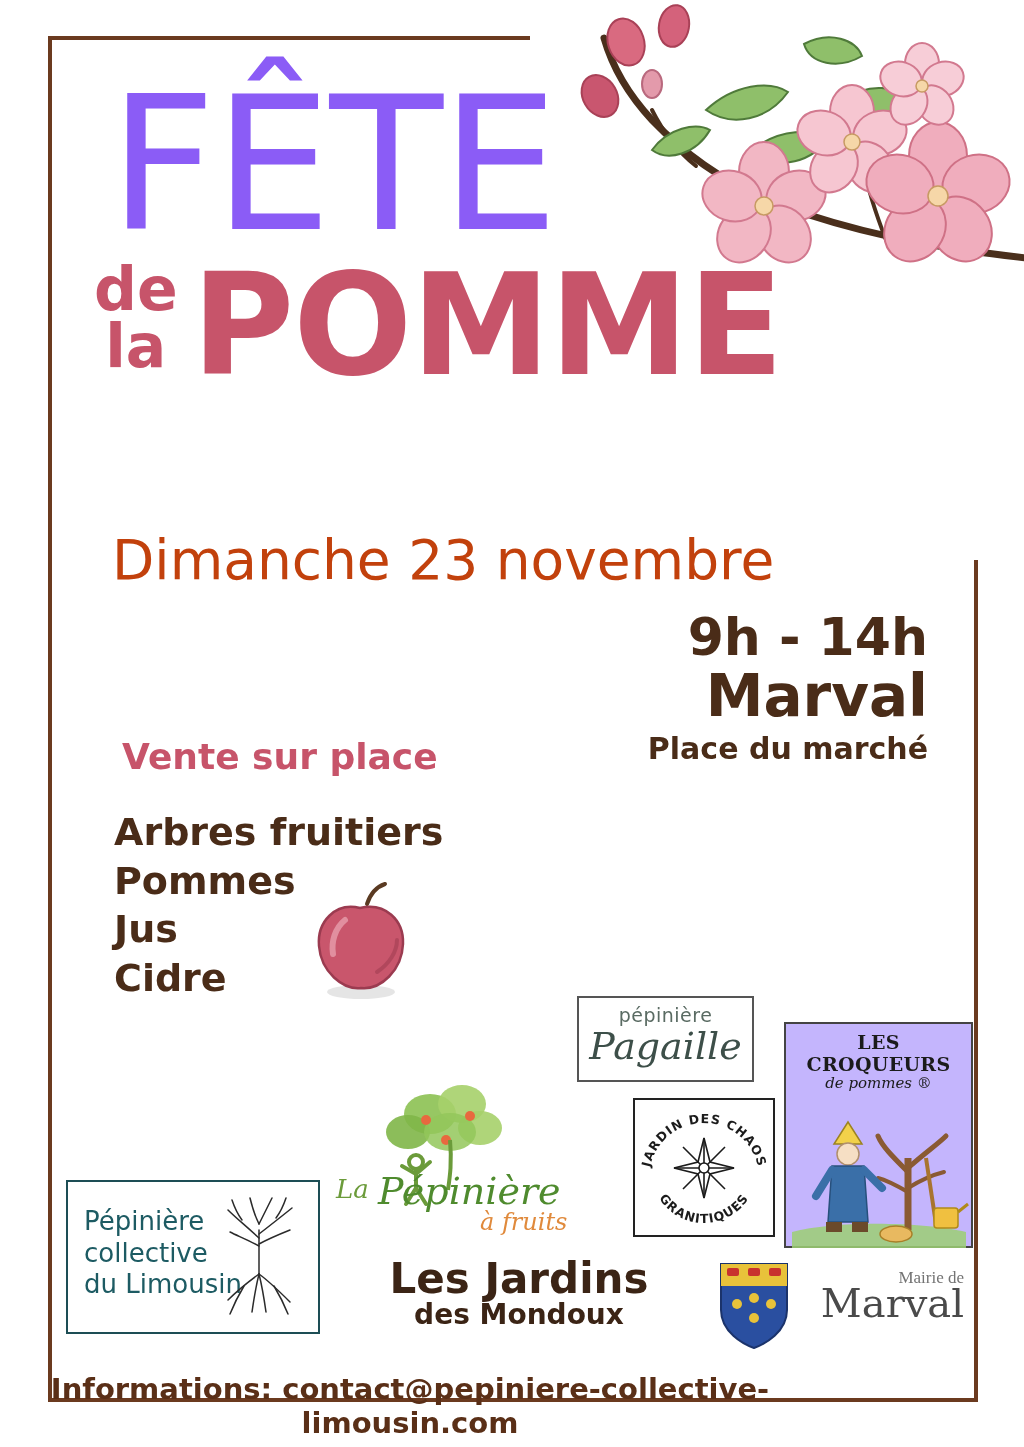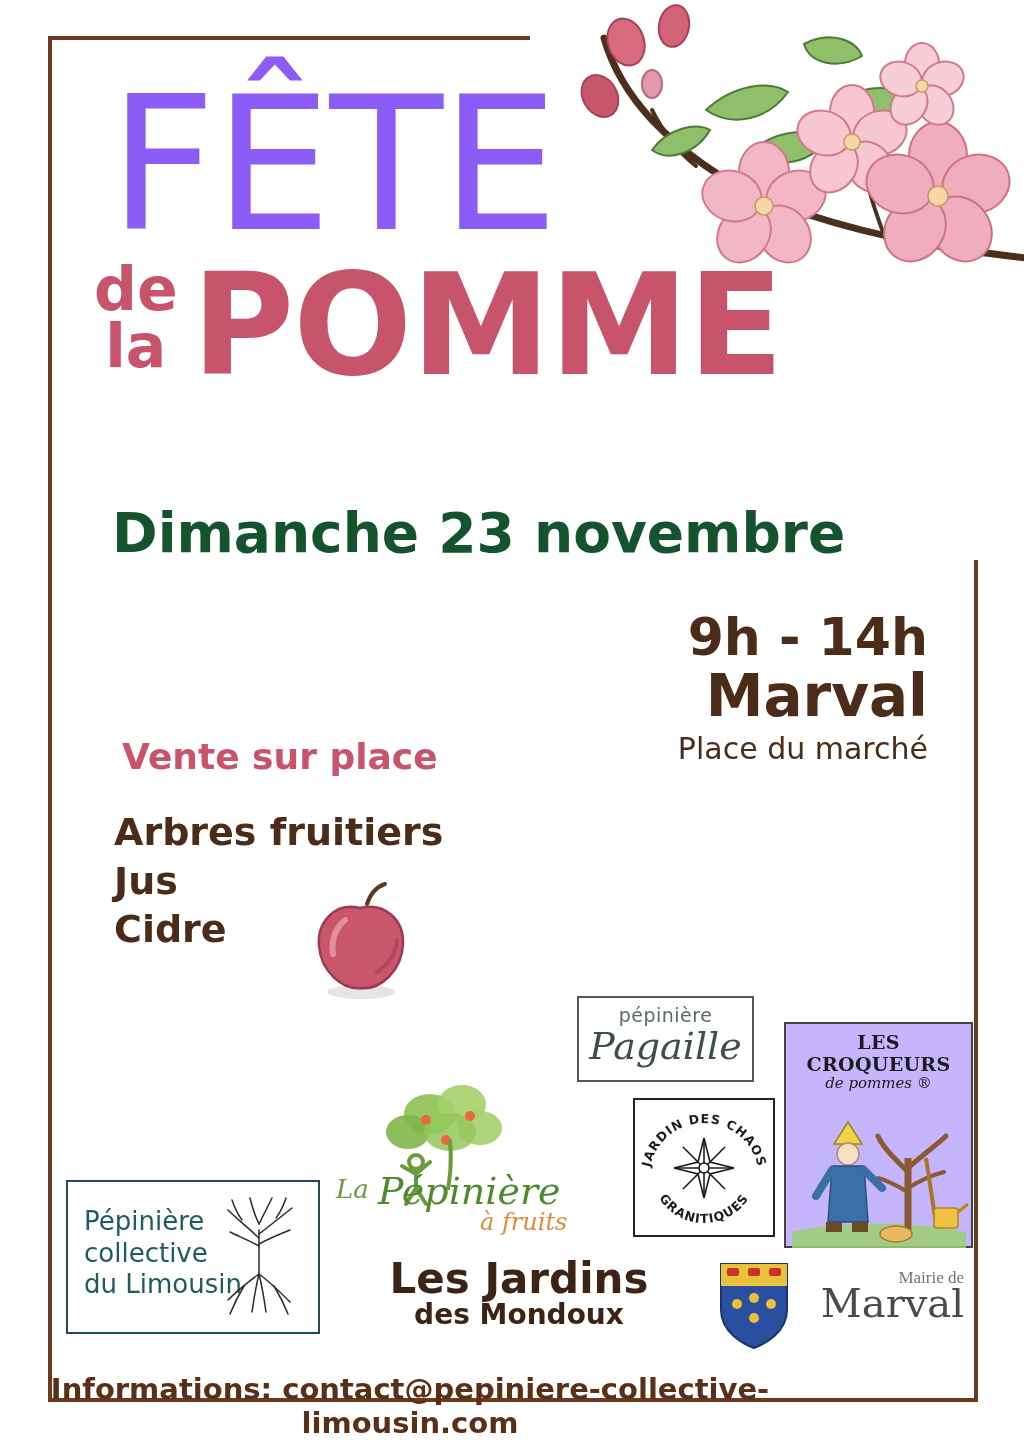--- a/index.html
+++ b/index.html
@@ -82,25 +82,25 @@
     line-height: 0.9;
     color: #c7546a;
     letter-spacing: -1px;
     margin-left: 14px;
   }
 
   
   .date-line {
     position: absolute;
     left: 112px;
-    top: 501px;
-    font-family: "DejaVu Sans", sans-serif;
-    font-weight: bold;
+    top: 528px;
+    font-family: "DejaVu Sans", sans-serif;
+    font-weight: normal;
     font-size: 55px;
-    color: #14532d;
+    color: #c2410c;
     white-space: nowrap;
   }
   .place-block {
     position: absolute;
     right: 96px;
     top: 610px;
     text-align: right;
     font-family: "DejaVu Sans", sans-serif;
     color: #4a2c18;
   }
@@ -109,21 +109,21 @@
     font-size: 52px;
     line-height: 1.05;
   }
   .city {
     font-weight: bold;
     font-size: 58px;
     line-height: 1.0;
     margin-top: 2px;
   }
   .venue {
-    font-weight: normal;
+    font-weight: bold;
     font-size: 30px;
     margin-top: 6px;
     margin-left: 22px;
   }
 
   
   .sale-title {
     position: absolute;
     left: 122px;
     top: 736px;
@@ -415,20 +415,21 @@
 
 <div class="place-block">
   <div class="hours">9h - 14h</div>
   <div class="city">Marval</div>
   <div class="venue">Place du marché</div>
 </div>
 
 <div class="sale-title">Vente sur place</div>
 <div class="sale-items">
   <div>Arbres fruitiers</div>
+  <div>Pommes</div>
   <div>Jus</div>
   <div>Cidre</div>
 </div>
 
 <div class="apple">
   <svg viewBox="0 0 110 120" width="110" height="120" xmlns="http://www.w3.org/2000/svg">
     <ellipse cx="56" cy="112" rx="34" ry="7" fill="#cfcfcf" opacity="0.55"></ellipse>
     <path d="M62 24 C 66 12, 74 6, 80 4" stroke="#5a3a22" stroke-width="4" fill="none" stroke-linecap="round"></path>
     <path d="M55 28 C 30 22, 12 42, 14 66 C 16 92, 38 110, 56 108 C 76 110, 97 90, 98 64 C 99 40, 80 22, 55 28 Z" fill="#c9566c" stroke="#9b3b50" stroke-width="2.5"></path>
     <path d="M40 40 C 30 48, 26 62, 28 74" stroke="#e8a3b0" stroke-width="6" fill="none" stroke-linecap="round" opacity="0.75"></path>

